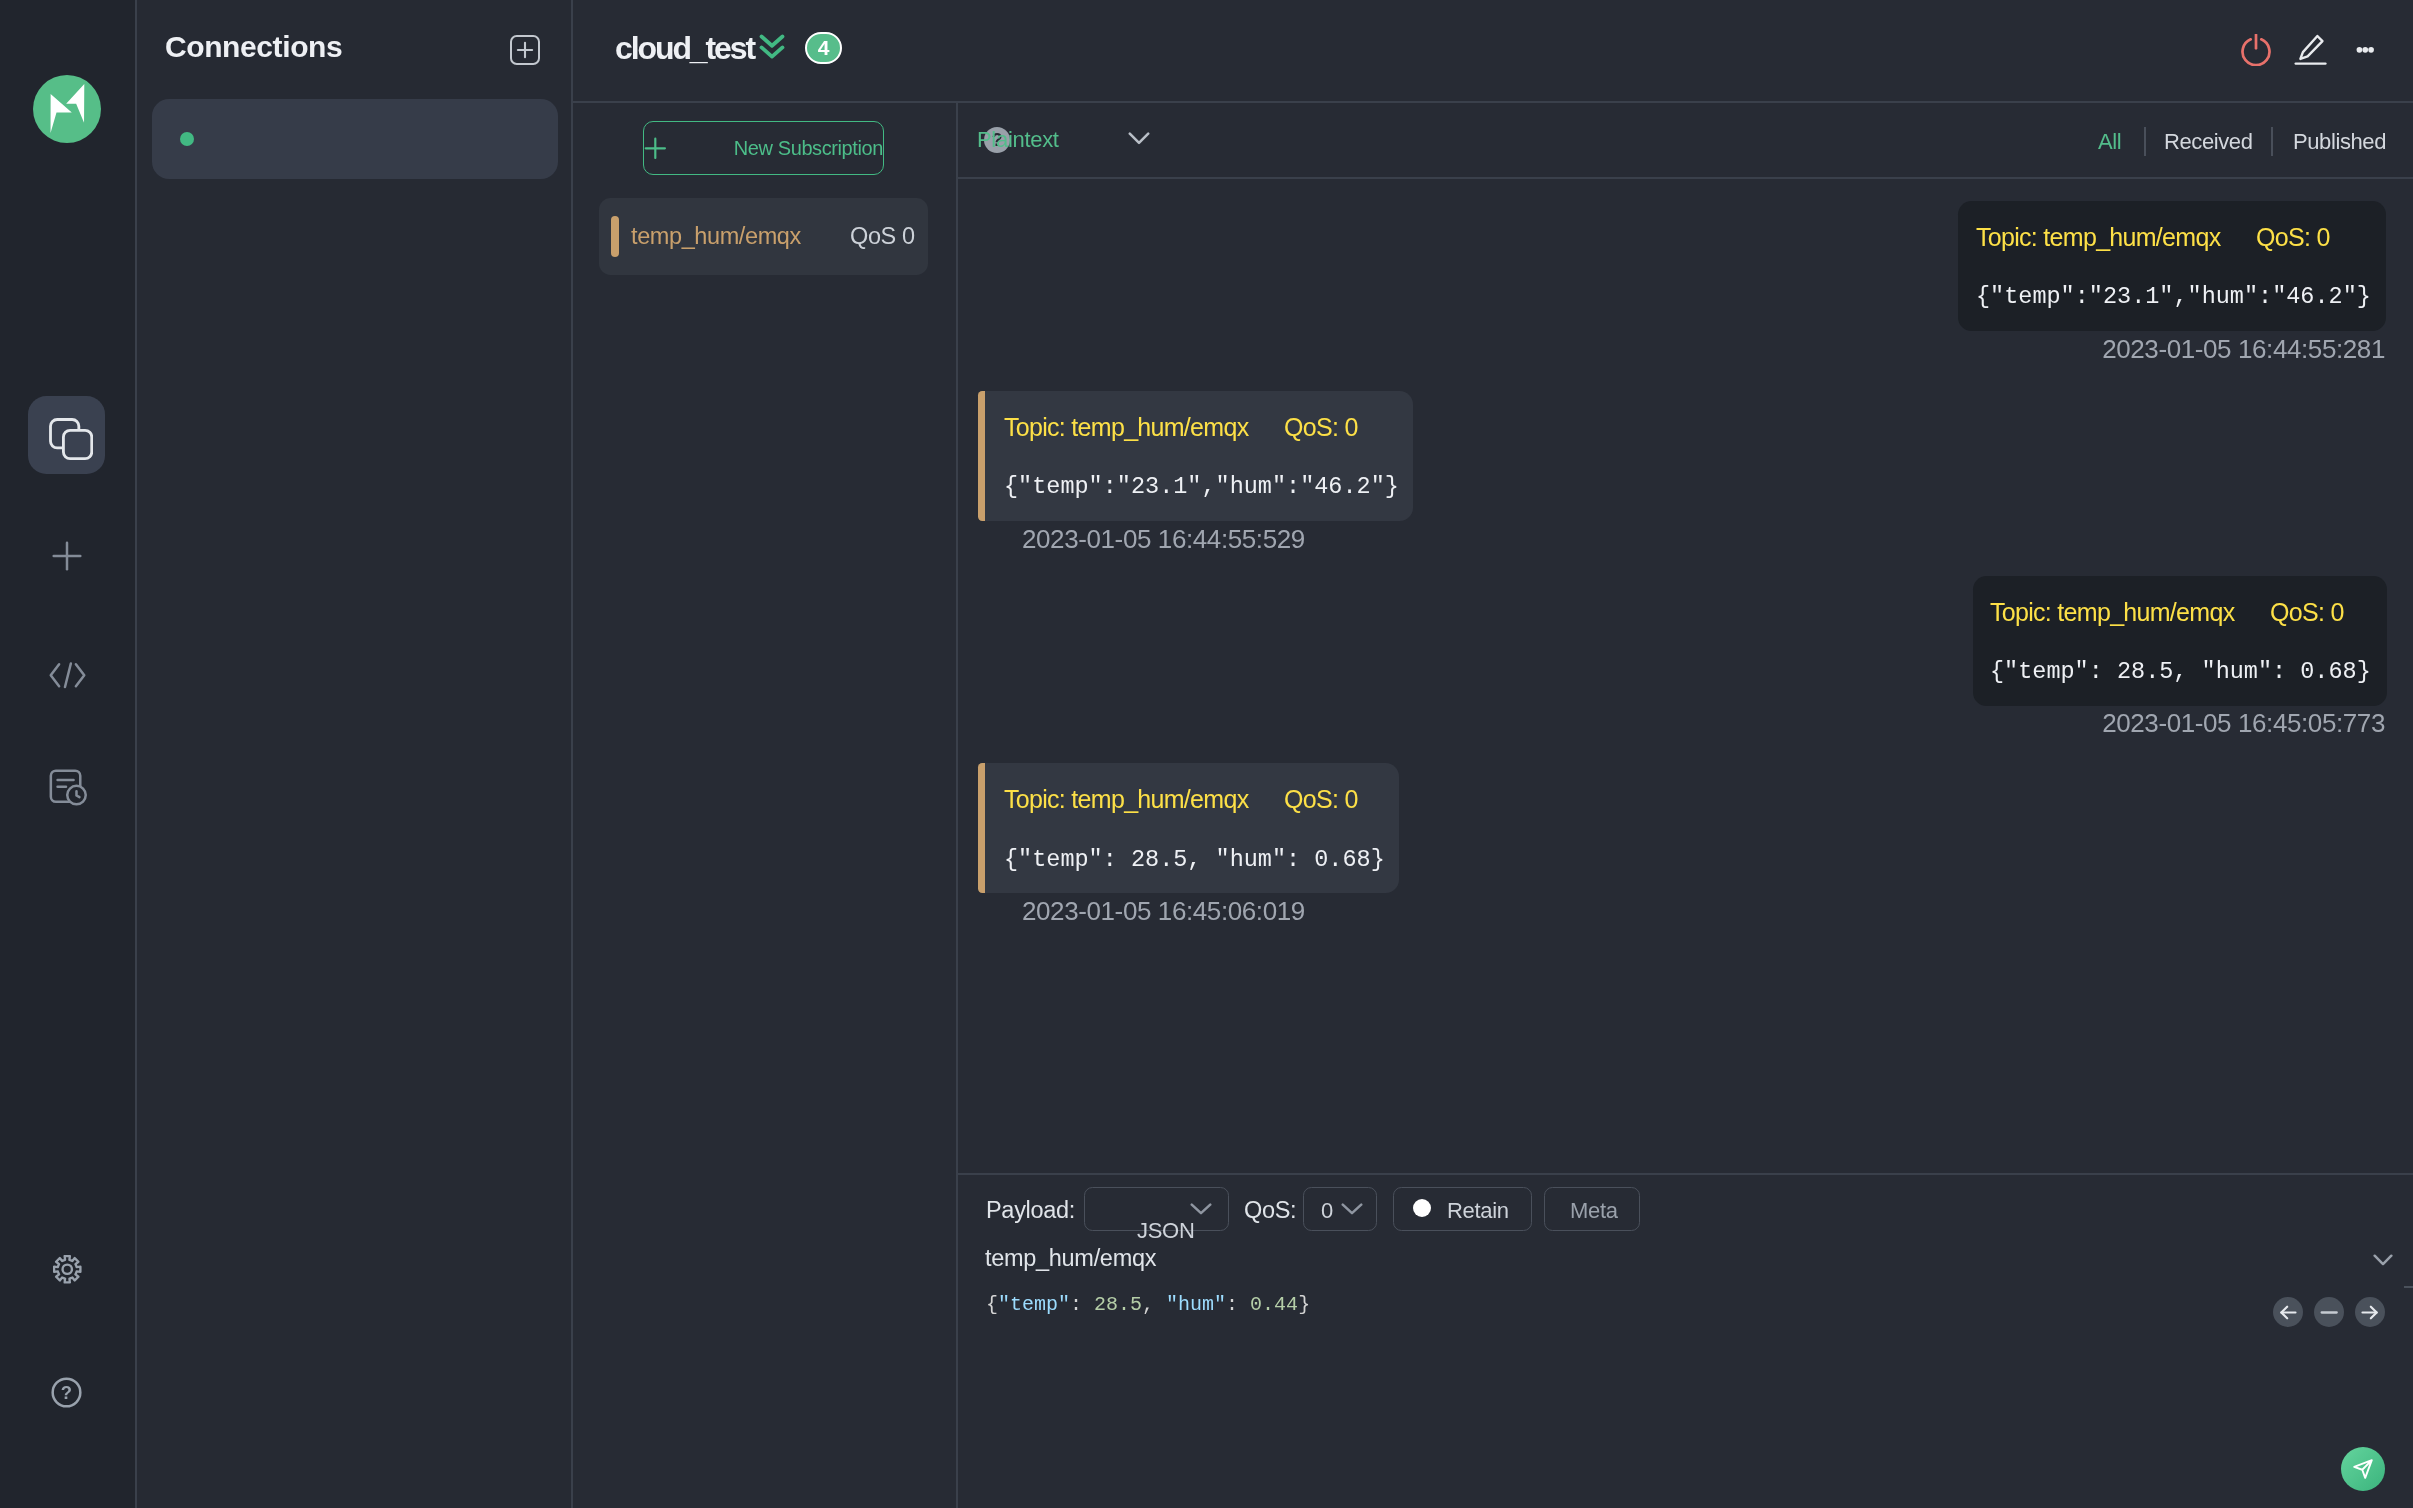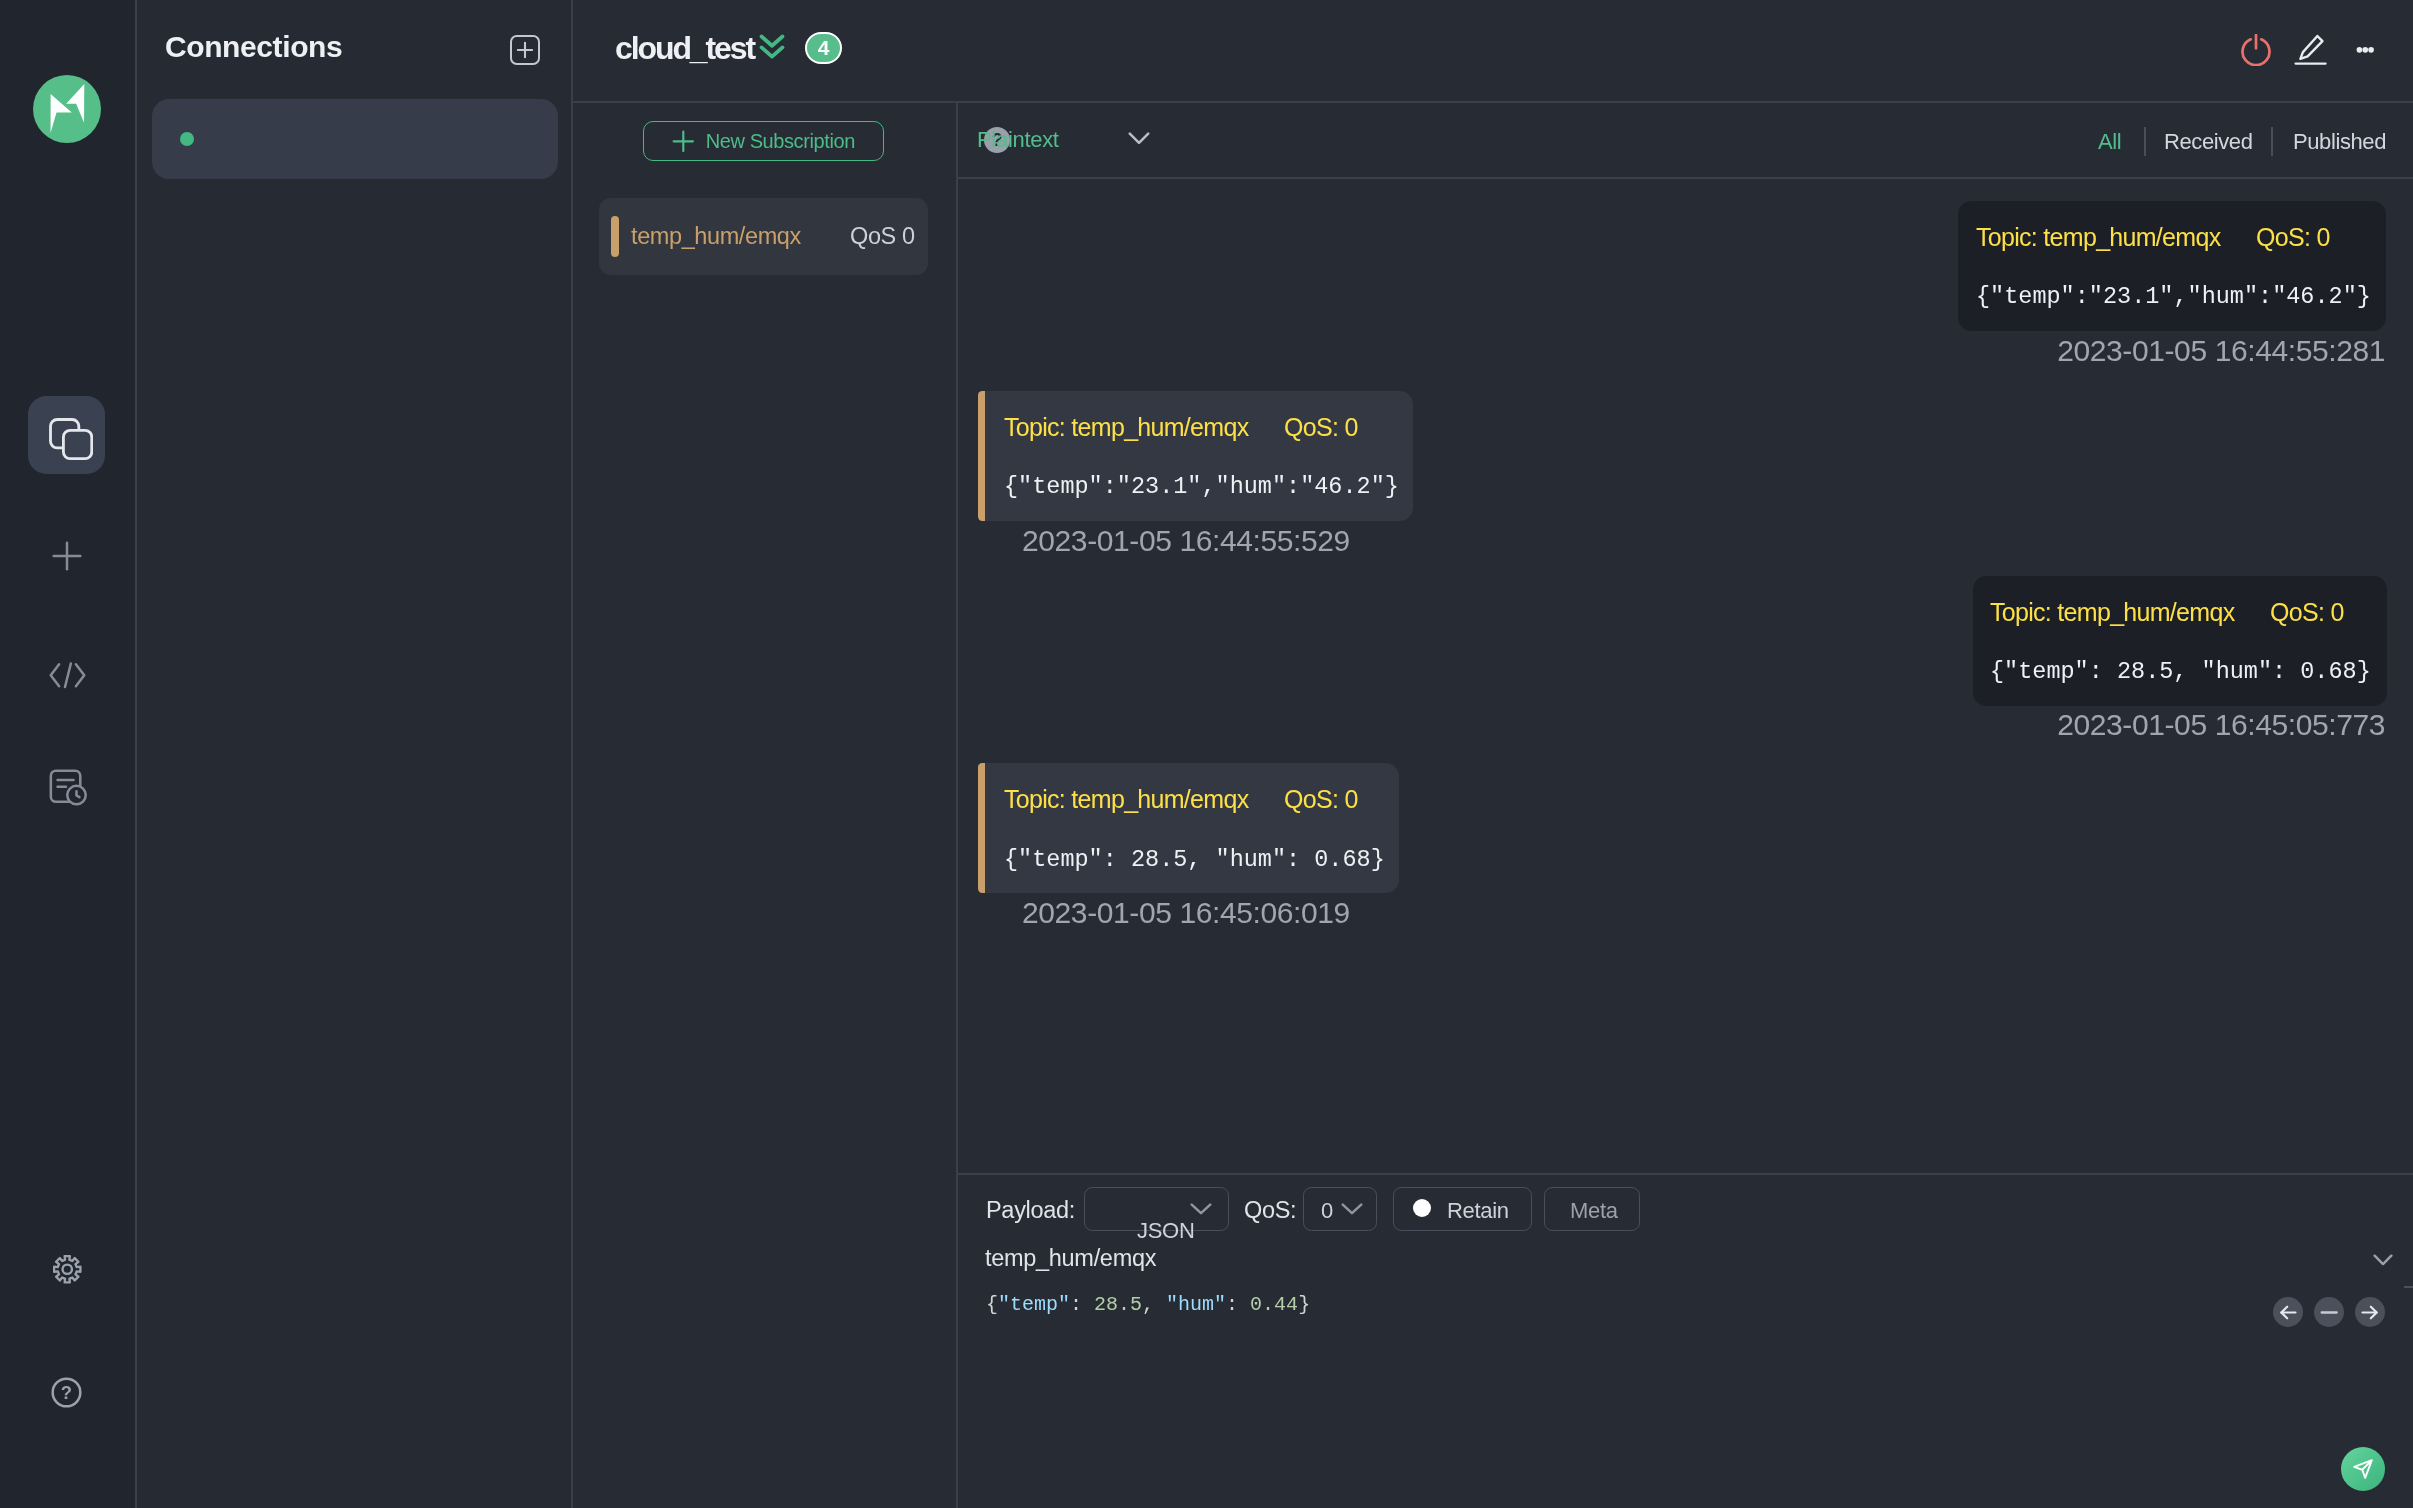--- a/index.html
+++ b/index.html
@@ -12,37 +12,37 @@
   .hdiv{height:1.7px;background:#3a404b;}
   .conn-title{left:165px;top:30px;font-size:30px;font-weight:bold;color:#eef0f4;letter-spacing:-0.4px;}
   .addbox{left:510px;top:35px;width:30px;height:30px;border:2.1px solid #c3c8cf;border-radius:6.7px;box-sizing:border-box;}
   .conn-item{left:152px;top:99px;width:406px;height:80px;border-radius:17px;background:#363c49;}
   .conn-dot{left:180px;top:132px;width:14.2px;height:14.2px;border-radius:50%;background:#42b983;}
   .conn-name{left:207px;top:99px;height:80px;line-height:78px;font-size:27px;color:#5abd8d;letter-spacing:-1.1px;}
   .acttab{left:28px;top:396px;width:77px;height:78px;border-radius:18.4px;background:#3a4150;}
   .title{left:599px;top:0;height:96px;line-height:96px;font-size:32px;font-weight:bold;color:#eef0f4;letter-spacing:-2.1px;margin-left:16px;}
   .badge{left:805px;top:32px;width:37px;height:32px;border-radius:16px;background:#57bd8b;border:2.5px solid #fff;
          box-sizing:border-box;color:#fff;font-size:21px;font-weight:bold;text-align:center;line-height:27px;}
-  .subcol-btn{left:643px;top:121px;width:241px;height:40px;border:1.7px solid #42b983;border-radius:10px;box-sizing:border-box;
-        display:flex;align-items:center;justify-content:center;gap:11px;color:#4cbd89;font-size:20px;letter-spacing:-0.4px;}
+  .subcol-btn{left:643px;top:121px;width:241px;height:54px;border:1.7px solid #42b983;border-radius:10px;box-sizing:border-box;
+        display:flex;align-items:center;justify-content:space-between;gap:11px;color:#4cbd89;font-size:20px;letter-spacing:-0.4px;}
   .subcard{left:599px;top:198px;width:329px;height:77px;border-radius:11.7px;background:#31363f;}
   .subbar{left:611px;top:216px;width:7.5px;height:41px;border-radius:4.2px;background:#c9a06c;}
   .subtopic{left:631px;top:198px;height:77px;line-height:77px;font-size:23.5px;color:#c9a06c;letter-spacing:-0.4px;}
   .subqos{left:850px;top:198px;height:77px;line-height:77px;font-size:23.5px;color:#ccd1d8;letter-spacing:-0.4px;}
   .qmark{left:984px;top:127px;width:26px;height:26px;border-radius:50%;background:#99a0a9;color:#262a33;
          font-size:17.6px;font-weight:bold;text-align:center;line-height:26px;}
   .plaintext{left:977px;top:116px;height:47px;line-height:47px;font-size:22px;color:#53bd8b;letter-spacing:-0.3px;}
   .tab{top:118px;height:47px;line-height:47px;font-size:22px;letter-spacing:-0.4px;}
   .tsep{top:127px;width:1.7px;height:29px;background:#494f5a;}
   .card{background:#1c2026;border-radius:13.4px;height:130px;}
   .lcard{background:#333842;border-radius:0 13.4px 13.4px 0;height:130px;}
   .cbar{width:6.7px;height:130px;border-radius:4.2px 0 0 4.2px;background:#c9a06c;}
   .trow{font-size:25px;color:#fde047;letter-spacing:-0.7px;white-space:pre;}
   .pay{font-family:"Liberation Mono",monospace;font-size:23.5px;color:#eef0f4;white-space:pre;}
-  .ts{font-size:30px;color:#a0a6b0;letter-spacing:-0.4px;}
+  .ts{font-size:26px;color:#a0a6b0;letter-spacing:-0.4px;}
   .pubtxt{font-size:23.5px;color:#e0e4e9;letter-spacing:-0.3px;}
   .selbox{top:1187px;height:44px;border:1.7px solid #4a505b;border-radius:8.4px;box-sizing:border-box;}
   .seltxt{font-size:22px;color:#ced3da;letter-spacing:-0.3px;}
   .circbtn{top:1297px;width:30px;height:30px;border-radius:50%;background:#4a515b;display:flex;align-items:center;justify-content:center;}
   .send{left:2341px;top:1447px;width:44px;height:44px;border-radius:50%;
         background:linear-gradient(135deg,#64d49d,#3bb47d);display:flex;align-items:center;justify-content:center;}
   svg{display:block;}
 </style>
 </head>
 <body>

